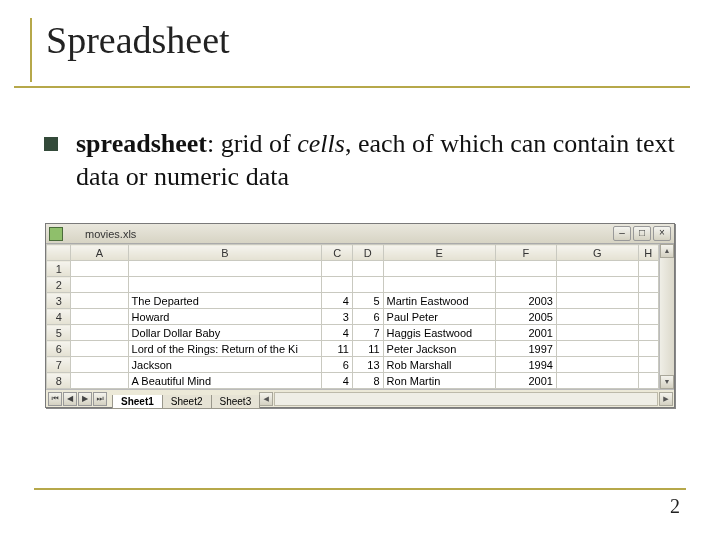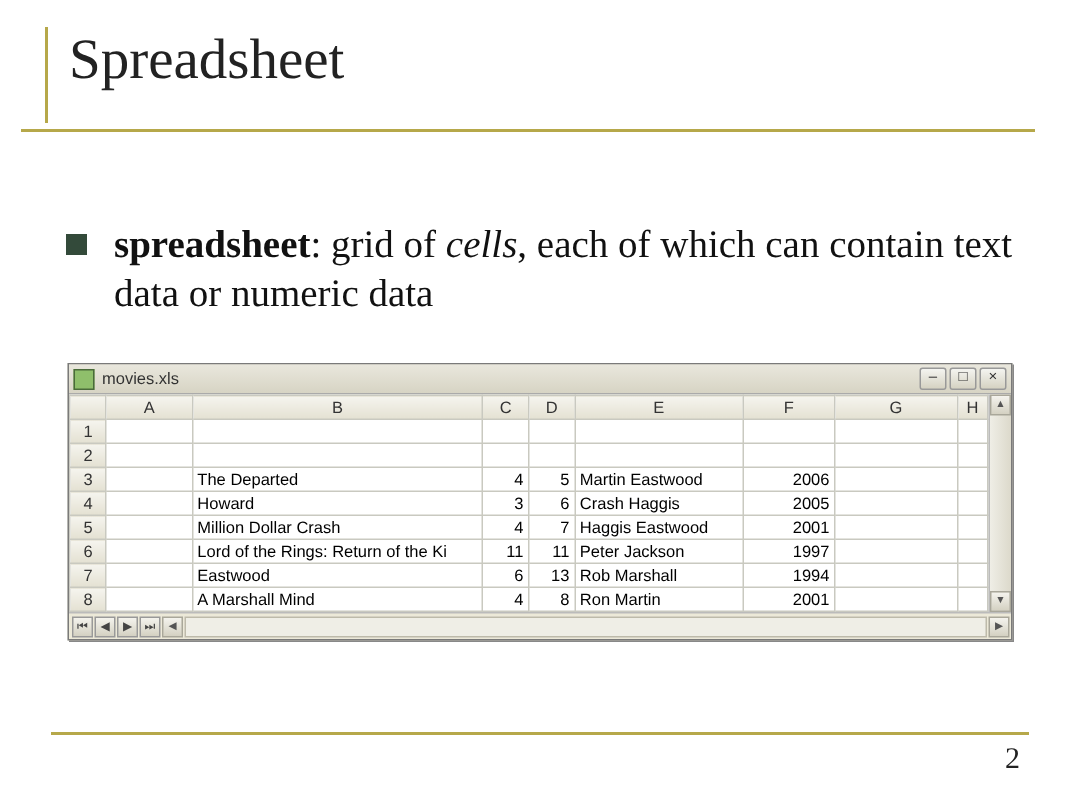--- a/index.html
+++ b/index.html
@@ -31,21 +31,21 @@
   }
   .title-rule {
     height: 2px;
     background: #b6a84a;
     margin-top: 4px;
     margin-left: -16px;
   }
   .bullet-row {
     display: flex;
     align-items: flex-start;
-    margin-top: 59px;
+    margin-top: 40px;
     margin-left: 14px;
   }
   .bullet-glyph {
     width: 14px;
     height: 14px;
     background: #334a3a;
     margin-top: 9px;
     margin-right: 18px;
     flex: 0 0 14px;
   }
@@ -75,21 +75,21 @@
     background: linear-gradient(#e9e7dd, #d7d4c4);
     border-bottom: 1px solid #aaa;
     padding: 0 3px;
   }
   .ss-file-icon {
     width: 14px; height: 14px;
     background: #8fbf6b;
     border: 1px solid #4a6b3a;
     margin-right: 5px;
   }
-  .ss-titlebar-text { flex: 1; color: #333; }
+  .ss-titlebar-text { flex: 1; color: #333; margin-left: 17px; }
   .ss-winbtns { display: flex; gap: 2px; }
   .ss-winbtn {
     width: 18px; height: 15px;
     background: linear-gradient(#f4f4f0,#d5d2c2);
     border: 1px solid #999;
     border-radius: 2px;
     font-size: 10px;
     line-height: 12px;
     text-align: center;
     color: #333;
@@ -301,39 +301,39 @@
             <td></td>
             <td></td>
           </tr>
           <tr>
             <th class="rowhdr">3</th>
             <td></td>
             <td>The Departed</td>
             <td class="num">4</td>
             <td class="num">5</td>
             <td>Martin Eastwood</td>
-            <td class="num">2006</td>
+            <td class="num">2003</td>
             <td></td>
             <td></td>
           </tr>
           <tr>
             <th class="rowhdr">4</th>
             <td></td>
             <td>Howard</td>
             <td class="num">3</td>
             <td class="num">6</td>
-            <td>Crash Haggis</td>
+            <td>Paul Peter</td>
             <td class="num">2005</td>
             <td></td>
             <td></td>
           </tr>
           <tr>
             <th class="rowhdr">5</th>
             <td></td>
-            <td>Million Dollar Crash</td>
+            <td>Dollar Dollar Baby</td>
             <td class="num">4</td>
             <td class="num">7</td>
             <td>Haggis Eastwood</td>
             <td class="num">2001</td>
             <td></td>
             <td></td>
           </tr>
           <tr>
             <th class="rowhdr">6</th>
             <td></td>
@@ -341,32 +341,32 @@
             <td class="num">11</td>
             <td class="num">11</td>
             <td>Peter Jackson</td>
             <td class="num">1997</td>
             <td></td>
             <td></td>
           </tr>
           <tr>
             <th class="rowhdr">7</th>
             <td></td>
-            <td>Eastwood</td>
+            <td>Jackson</td>
             <td class="num">6</td>
             <td class="num">13</td>
             <td>Rob Marshall</td>
             <td class="num">1994</td>
             <td></td>
             <td></td>
           </tr>
           <tr>
             <th class="rowhdr">8</th>
             <td></td>
-            <td>A Marshall Mind</td>
+            <td>A Beautiful Mind</td>
             <td class="num">4</td>
             <td class="num">8</td>
             <td>Ron Martin</td>
             <td class="num">2001</td>
             <td></td>
             <td></td>
           </tr>
         </tbody>
       </table>
       <div class="ss-vscroll">
@@ -374,20 +374,25 @@
         <div class="arrow down">▼</div>
       </div>
     </div>
 
     <div class="ss-footer">
       <div class="ss-tabnav">
         <div class="navbtn">⏮</div>
         <div class="navbtn">◀</div>
         <div class="navbtn">▶</div>
         <div class="navbtn">⏭</div>
+      </div>
+      <div class="ss-tabs">
+        <div class="ss-tab active">Sheet1</div>
+        <div class="ss-tab">Sheet2</div>
+        <div class="ss-tab">Sheet3</div>
       </div>
       <div class="ss-hscroll">
         <div class="arrow">◀</div>
         <div class="track"></div>
         <div class="arrow">▶</div>
       </div>
     </div>
   </div>
 
   <div class="foot-rule"></div>

